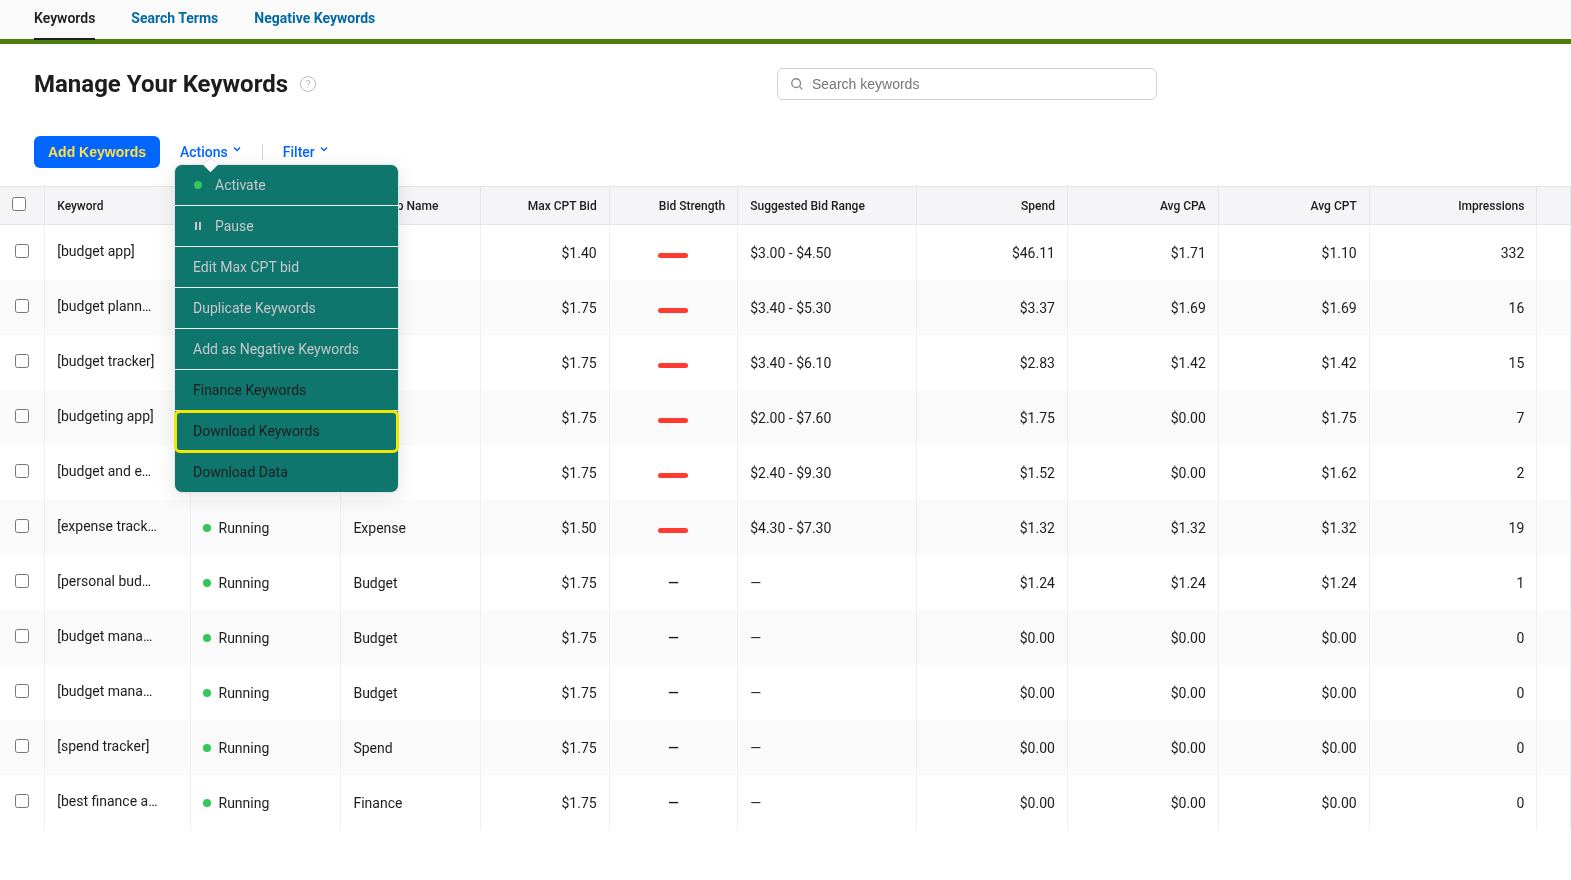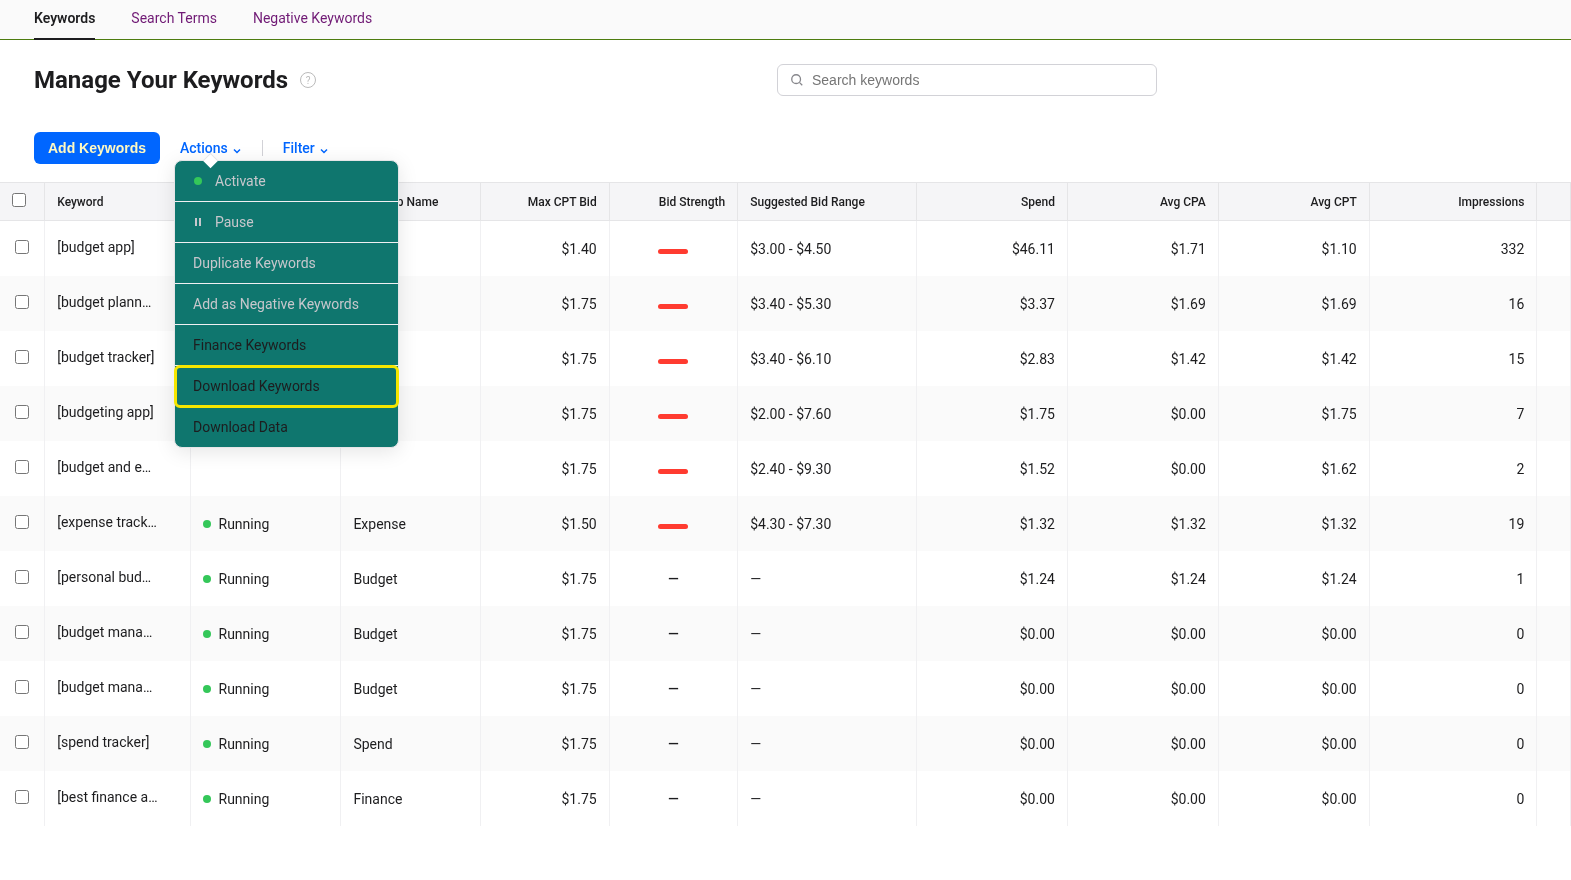--- a/index.html
+++ b/index.html
@@ -1,32 +1,32 @@
 <!DOCTYPE html>
 <html><head>
   <meta charset="utf-8">
   <style>
     * { box-sizing: border-box; margin: 0; padding: 0; }
     body { font-family: -apple-system, BlinkMacSystemFont, "Segoe UI", Roboto, Helvetica, Arial, sans-serif; background: #fff; color: #1d1d1f; font-size: 14px; }
     
-    .tabs { display: flex; gap: 36px; padding: 0 34px; border-bottom: 1px solid #4d7c0f; background: #fafafa; }
-    .tab { padding: 10px 0 12px; color: #701a75; cursor: pointer; font-size: 14px; }
+    .tabs { display: flex; gap: 36px; padding: 0 34px; border-bottom: 5px solid #4d7c0f; background: #fafafa; }
+    .tab { padding: 10px 0 12px; color: #0369a1; cursor: pointer; font-size: 14px; font-weight: bold; }
     .tab.active { color: #1d1d1f; font-weight: 600; border-bottom: 2px solid #1d1d1f; margin-bottom: -1px; }
     
     .header { display: flex; align-items: center; padding: 24px 34px 8px; }
     .page-title { font-size: 24px; font-weight: 700; display: flex; align-items: center; gap: 12px; }
     .help-icon { width: 16px; height: 16px; border: 1px solid #bbb; border-radius: 50%; display: inline-flex; align-items: center; justify-content: center; font-size: 10px; color: #bbb; font-weight: 400; }
     .search-wrap { margin-left: auto; margin-right: 380px; }
     .search { width: 380px; height: 32px; border: 1px solid #d2d2d7; border-radius: 6px; display: flex; align-items: center; padding: 0 12px; gap: 8px; }
     .search input { border: none; outline: none; flex: 1; font-size: 14px; color: #6e6e73; }
     .search-icon { width: 14px; height: 14px; color: #86868b; }
     
     .toolbar { display: flex; align-items: center; gap: 20px; padding: 28px 34px 18px; position: relative; }
-    .btn-primary { background: #0066ff; color: #fef9c3; border: none; padding: 8px 14px; border-radius: 6px; font-size: 14px; font-weight: 600; cursor: pointer; }
-    .link-btn { color: #0066ff; font-size: 14px; font-weight: 500; display: inline-flex; align-items: flex-end; gap: 4px; cursor: pointer; }
+    .btn-primary { background: #0066ff; color: #fde047; border: none; padding: 8px 14px; border-radius: 6px; font-size: 14px; font-weight: 600; cursor: pointer; }
+    .link-btn { color: #0066ff; font-size: 14px; font-weight: 500; display: inline-flex; align-items: flex-start; gap: 4px; cursor: pointer; }
     .divider { width: 1px; height: 16px; background: #d2d2d7; }
     .chevron { width: 10px; height: 10px; }
     
     .dropdown { position: absolute; top: 56px; left: 174px; width: 225px; background: #0f766e; border: 1px solid #e5e5e7; border-radius: 8px; box-shadow: 0 4px 20px rgba(0,0,0,0.1); z-index: 10; }
     .dropdown::before { content: ""; position: absolute; top: -6px; left: 30px; width: 10px; height: 10px; background: #fff; border-left: 1px solid #e5e5e7; border-top: 1px solid #e5e5e7; transform: rotate(45deg); }
     .dropdown-item { padding: 12px 18px; font-size: 14px; display: flex; align-items: center; gap: 12px; cursor: pointer; border-bottom: 1px solid #f0f0f2; }
     .dropdown-item:last-child { border-bottom: none; }
     .dropdown-item.disabled { color: #c7c7cc; cursor: default; }
     .dropdown-item.highlight { outline: 3px solid #f5e600; outline-offset: -2px; border-radius: 5px; }
     .dd-icon { width: 10px; height: 10px; display: inline-flex; align-items: center; justify-content: center; }
@@ -110,20 +110,23 @@
       <span>Activate</span>
     </div>
     <div class="dropdown-item disabled">
       <span class="dd-icon">
           <span class="dd-pause">
             <span></span>
             <span></span>
           </span>
         </span>
       <span>Pause</span>
+    </div>
+    <div class="dropdown-item disabled">
+      <span>Edit Max CPT bid</span>
     </div>
     <div class="dropdown-item disabled">
       <span>Duplicate Keywords</span>
     </div>
     <div class="dropdown-item disabled">
       <span>Add as Negative Keywords</span>
     </div>
     <div class="dropdown-item">
       <span>Finance Keywords</span>
     </div>

